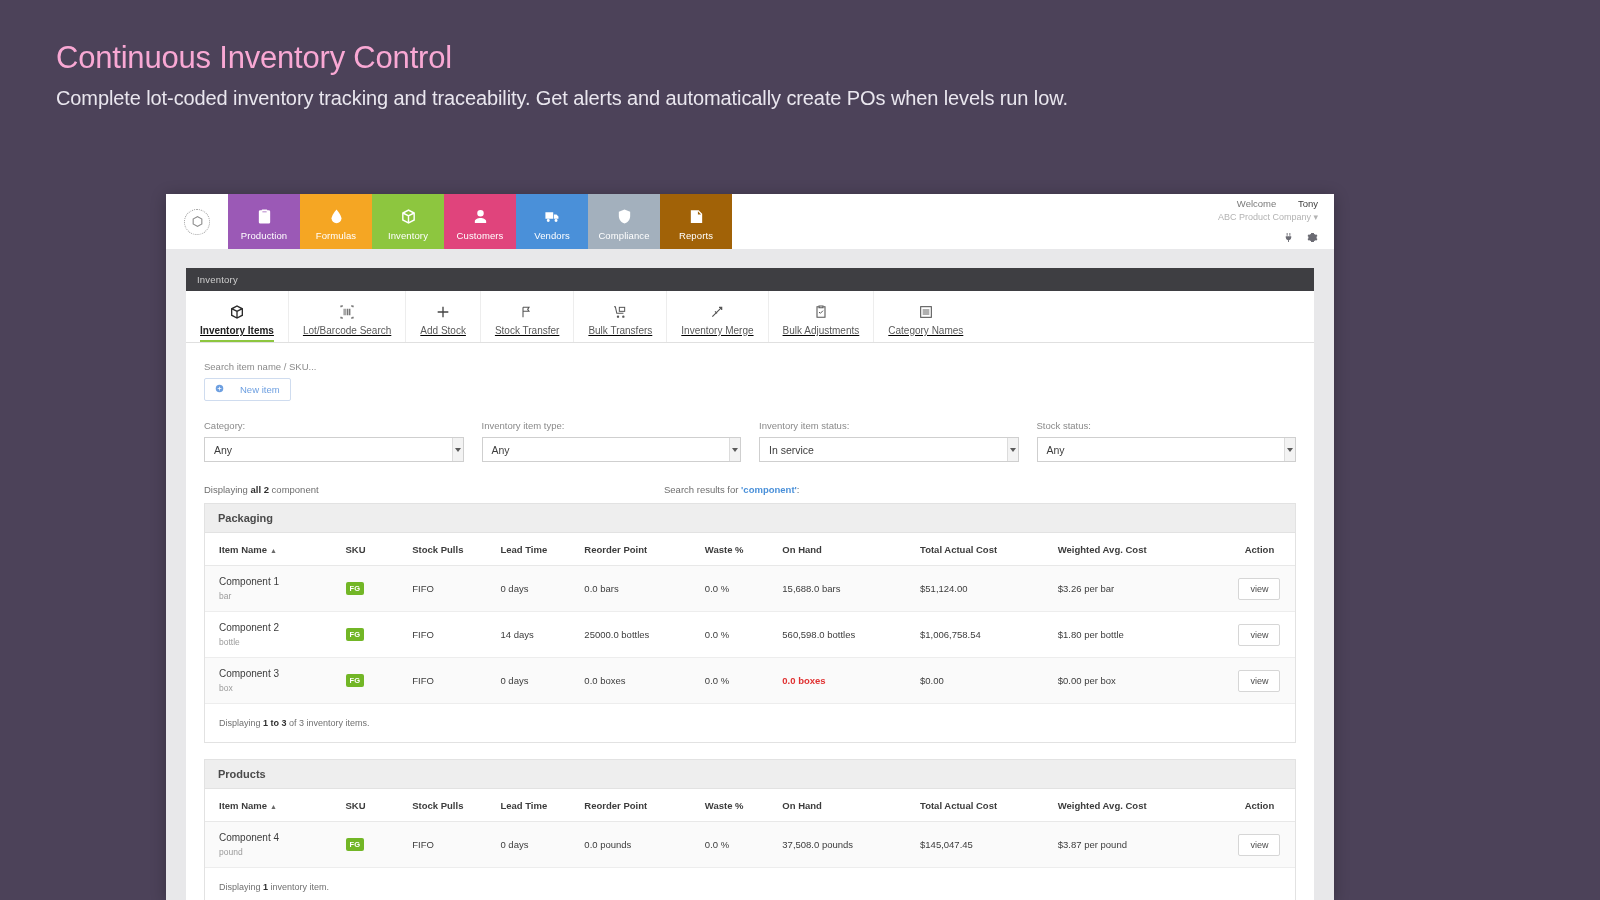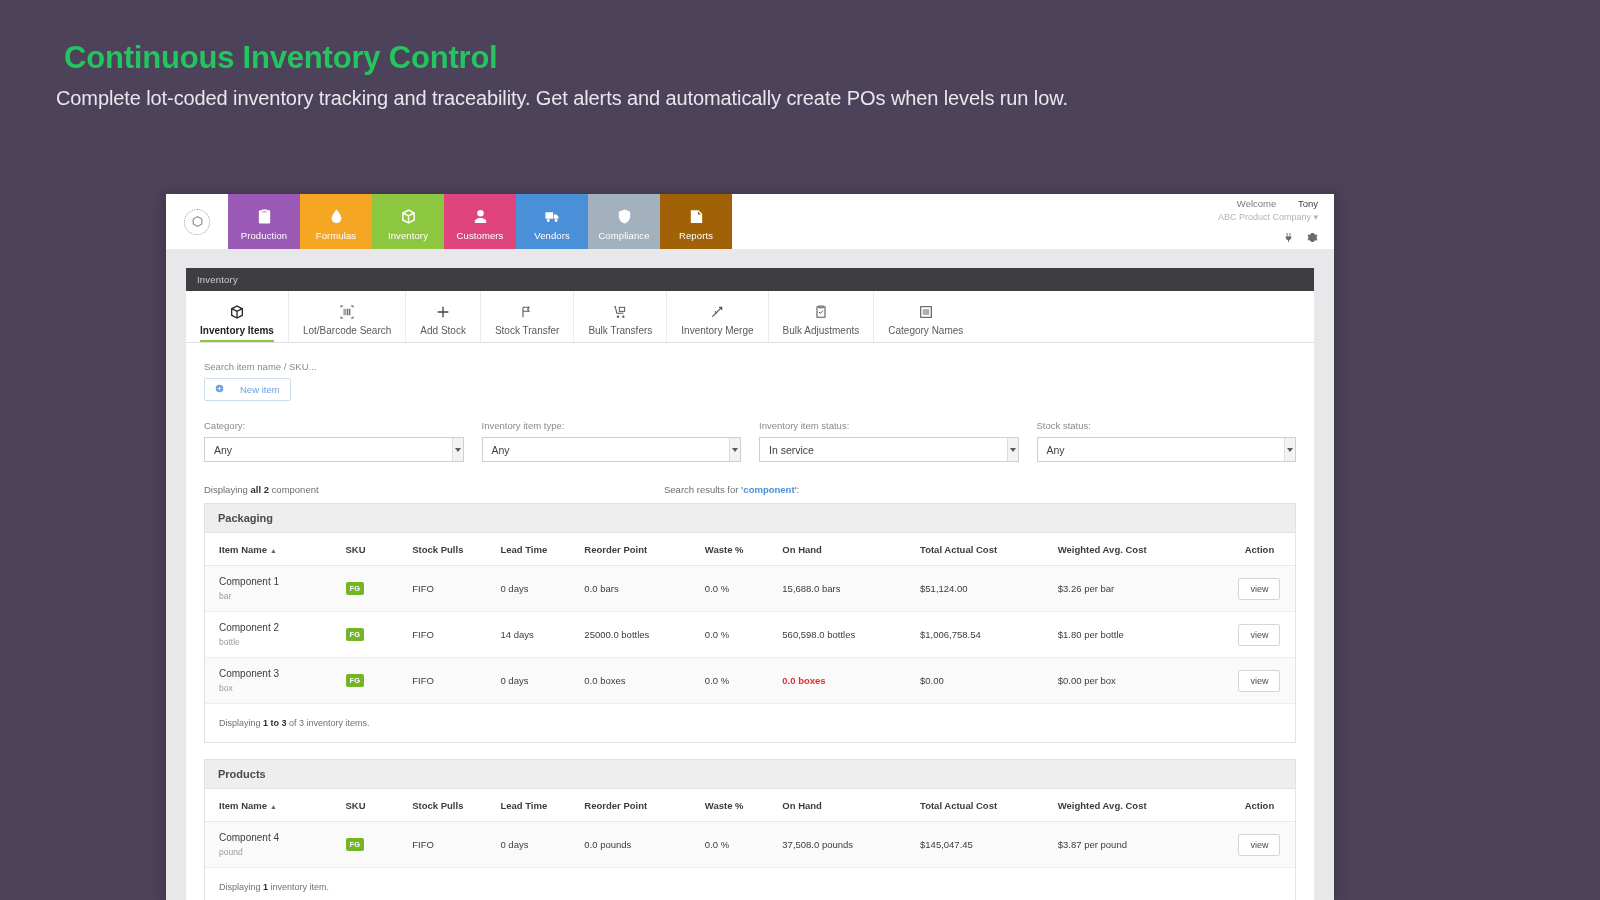--- a/index.html
+++ b/index.html
@@ -8,22 +8,22 @@
     width:1600px; height:900px;
     background:#4c4259;
     font-family:"Liberation Sans", sans-serif;
     overflow:hidden;
     position:relative;
   }
 
   
   .promo { position:absolute; left:56px; top:40px; width:1450px; }
   .promo-title {
-    color:#22c55e; font-size:31px; font-weight:bold;
-    letter-spacing:-0.2px; line-height:1.15; margin:0 0 10px 8px;
+    color:#f9a8d4; font-size:31px; font-weight:normal;
+    letter-spacing:-0.2px; line-height:1.15; margin:0 0 10px 0;
   }
   .promo-sub {
     color:#e9e6ee; font-size:20px; font-weight:normal;
     letter-spacing:-0.1px; line-height:1.25; margin:0;
   }
 
   
   .app-window {
     position:absolute; left:166px; top:194px;
     width:1168px; height:706px;
@@ -67,21 +67,21 @@
 
   
   .app-body { background:#e8e8ea; padding:19px 20px 0 20px; height:651px; }
   .panel { background:#ffffff; }
 
   .panel-titlebar {
     background:#3e3e42; color:#cfcfcf;
     font-size:9.5px; padding:6px 11px; letter-spacing:0.2px;
   }
 
-  .subtabs { display:flex; background:#ffffff; border-bottom:1px solid #e0e0e0; height:52px; }
+  .subtabs { display:flex; background:#ffffff; border-bottom:1px solid #e0e0e0; height:52px;text-decoration:underline; }
   .subtab {
     display:flex; flex-direction:column; align-items:center; justify-content:flex-end;
     padding:0 14px 0 14px; cursor:pointer; position:relative;
     border-right:1px solid #ededed; padding-bottom:6px;
   }
   .subtab:last-child { border-right:none; }
   .subtab .st-icon { height:20px; display:flex; align-items:flex-end; justify-content:center; margin-bottom:6px; }
   .subtab .st-icon svg { width:16px; height:16px; }
   .subtab .st-label { font-size:10px; color:#5a5a5a; white-space:nowrap; line-height:1; }
   .subtab.active .st-label { color:#222; font-weight:bold; }

